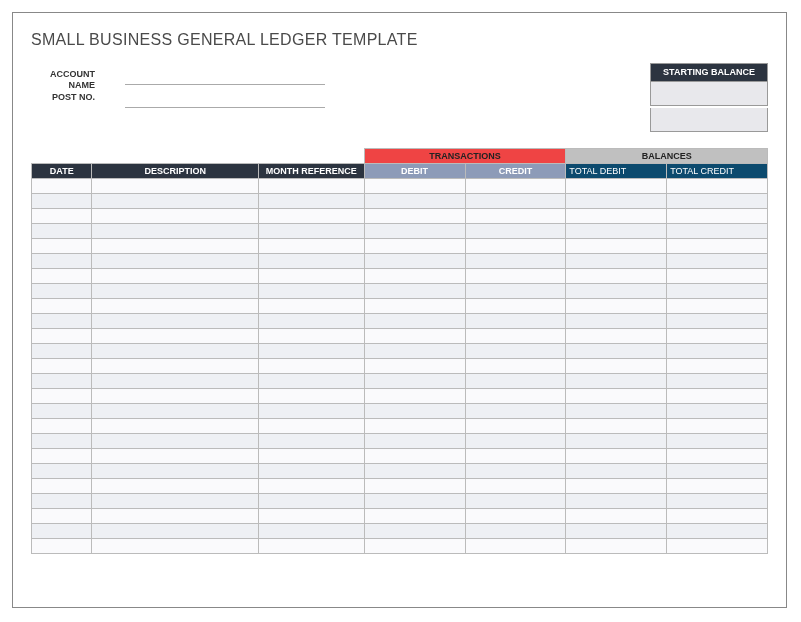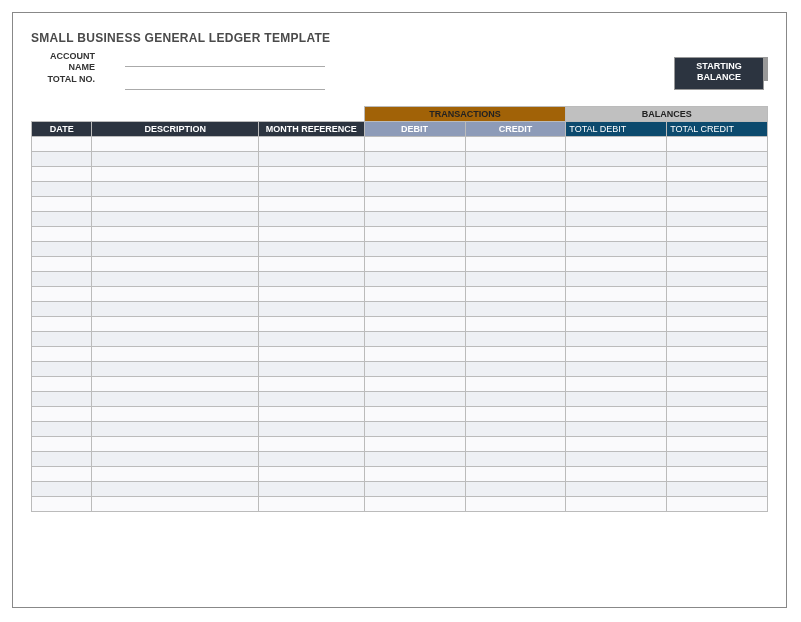--- a/index.html
+++ b/index.html
@@ -1,53 +1,53 @@
 <!DOCTYPE html>
 <html><head>
 <meta charset="utf-8">
 <style>
 * { box-sizing: border-box; margin: 0; padding: 0; }
 body { font-family: Arial, sans-serif; background: #fff; padding: 12px; }
 .page { border: 1px solid #888; padding: 18px 18px 30px 18px; width: 775px; height: 596px; position: relative; }
-.title { font-size: 12px; font-weight: bold; color: #4a4a4a; letter-spacing: 0.3px; margin-bottom: 0; }
+.title { font-size: 16px; font-weight: normal; color: #4a4a4a; letter-spacing: 0.3px; margin-bottom: 14px; }
 .top-area { display: flex; justify-content: space-between; margin-bottom: 16px; }
 .account-fields { display: flex; flex-direction: column; gap: 1px; margin-top: 6px; }
 .field-row { display: flex; align-items: flex-start; gap: 24px; }
 .field-label { width: 70px; font-size: 9px; font-weight: bold; color: #333; text-align: right; padding-right: 6px; line-height: 11px; }
 .field-input { width: 200px; height: 16px; border: none; border-bottom: 1px solid #aaa; background: transparent; font-size: 10px; }
-.balance-boxes { display: flex; width: 94px; margin-top: 12px; }
+.balance-boxes { display: flex; flex-direction: column; width: 118px; }
 .balance-header { background: #2c3440; color: #fff; font-size: 9px; font-weight: bold; text-align: center; padding: 3px 2px; line-height: 11px; border: 1px solid #999; }
 .balance-value { height: 24px; background: #e8e8ec; border: 1px solid #999; border-top: none; }
 .balance-gap { height: 2px; }
 .ledger-table { width: 100%; border-collapse: collapse; table-layout: fixed; }
 .ledger-table td, .ledger-table th { border: 1px solid #bbb; font-size: 9px; padding: 2px 3px; height: 15px; }
 .spacer-left { border: none !important; background: transparent; }
 .super-header { text-align: center; font-weight: bold; font-size: 10px; }
-.super-trans { background: #a16207; color: #222; margin-top: 16px; }
+.super-trans { background: #ef4444; color: #222; margin-top: 16px; }
 .super-bal { background: #c0c0c0; color: #222; }
 .col-header { background: #2c3440; color: #fff; text-align: center; font-weight: bold; font-size: 9px; }
 .col-header-trans { background: #8d9bb8; color: #fff; text-align: center; font-weight: bold; font-size: 9px; }
 .col-header-bal { background: #0c4a6e; color: #fff; text-align: left; font-weight: normal; font-size: 9px; }
 .data-cell { background: #fafafc; }
 .alt-cell { background: #eef0f4; }
 </style>
 </head>
 <body>
 
 <div class="page">
   <div class="title">SMALL BUSINESS GENERAL LEDGER TEMPLATE</div>
 
   <div class="top-area">
     <div class="account-fields">
       <div class="field-row">
         <div class="field-label">ACCOUNT NAME</div>
         <input class="field-input" value="" style="">
       </div>
       <div class="field-row">
-        <div class="field-label">TOTAL NO.</div>
+        <div class="field-label">POST NO.</div>
         <input class="field-input" value="" style="">
       </div>
     </div>
 
     <div class="balance-boxes">
       <div class="balance-header">STARTING BALANCE</div>
       <div class="balance-value"></div>
       <div class="balance-gap"></div>
       <div class="balance-value"></div>
     </div>

